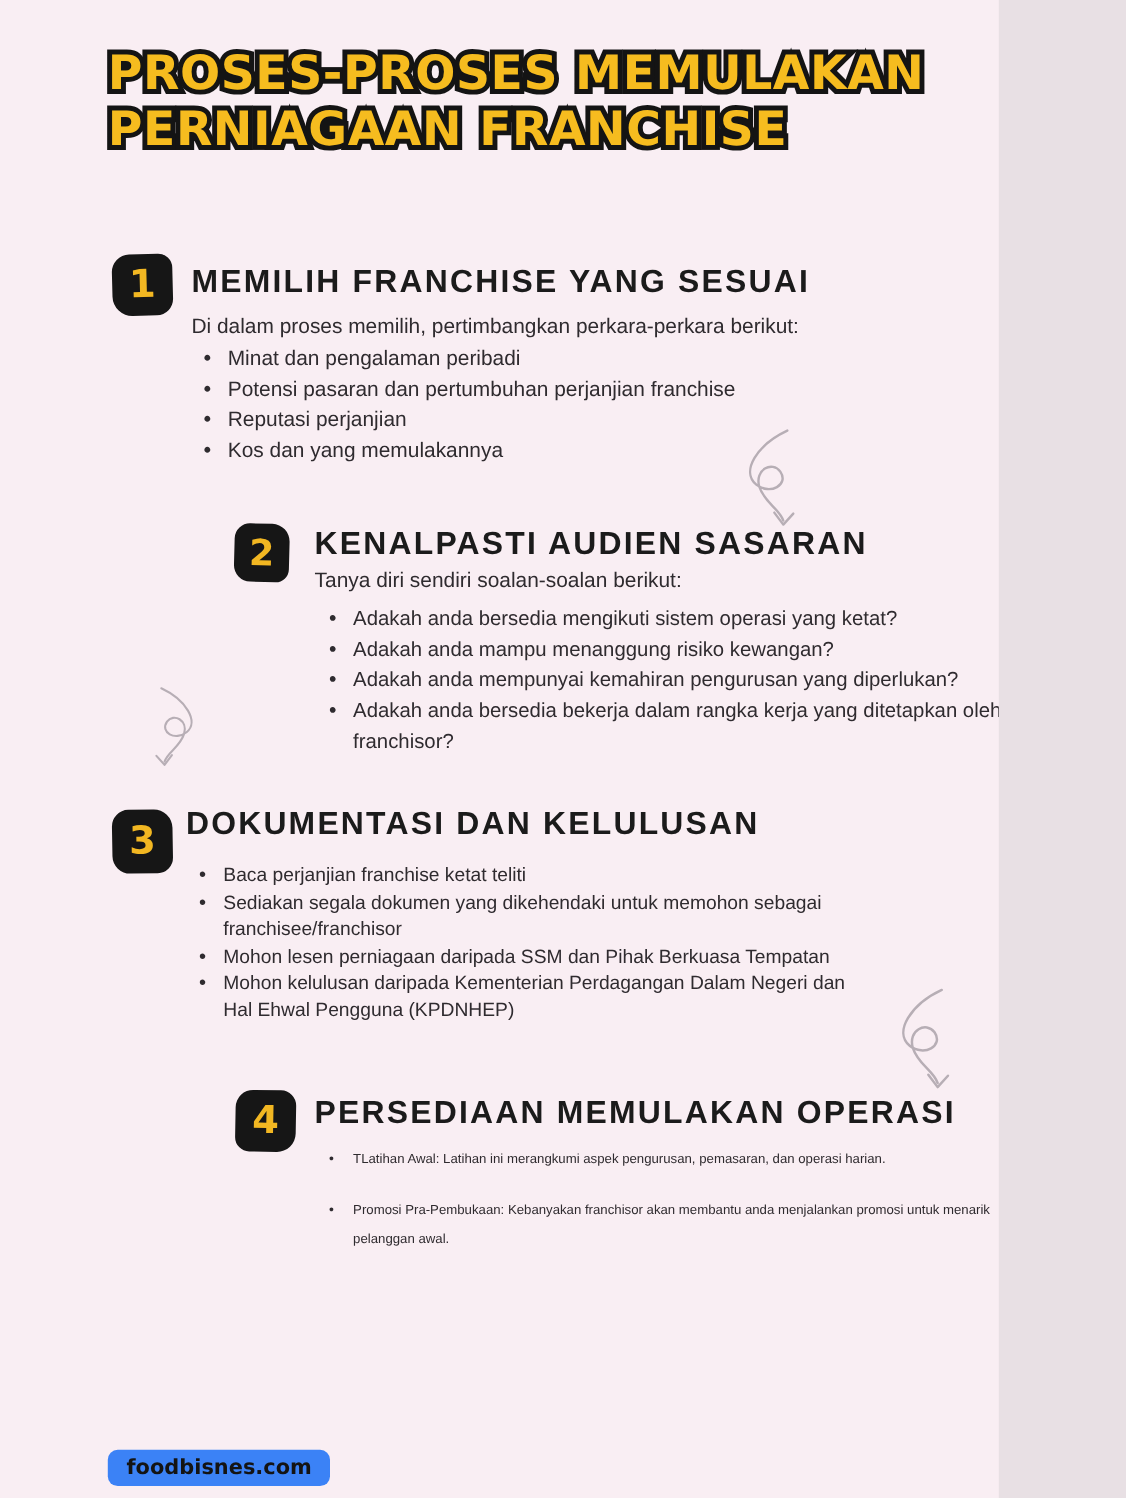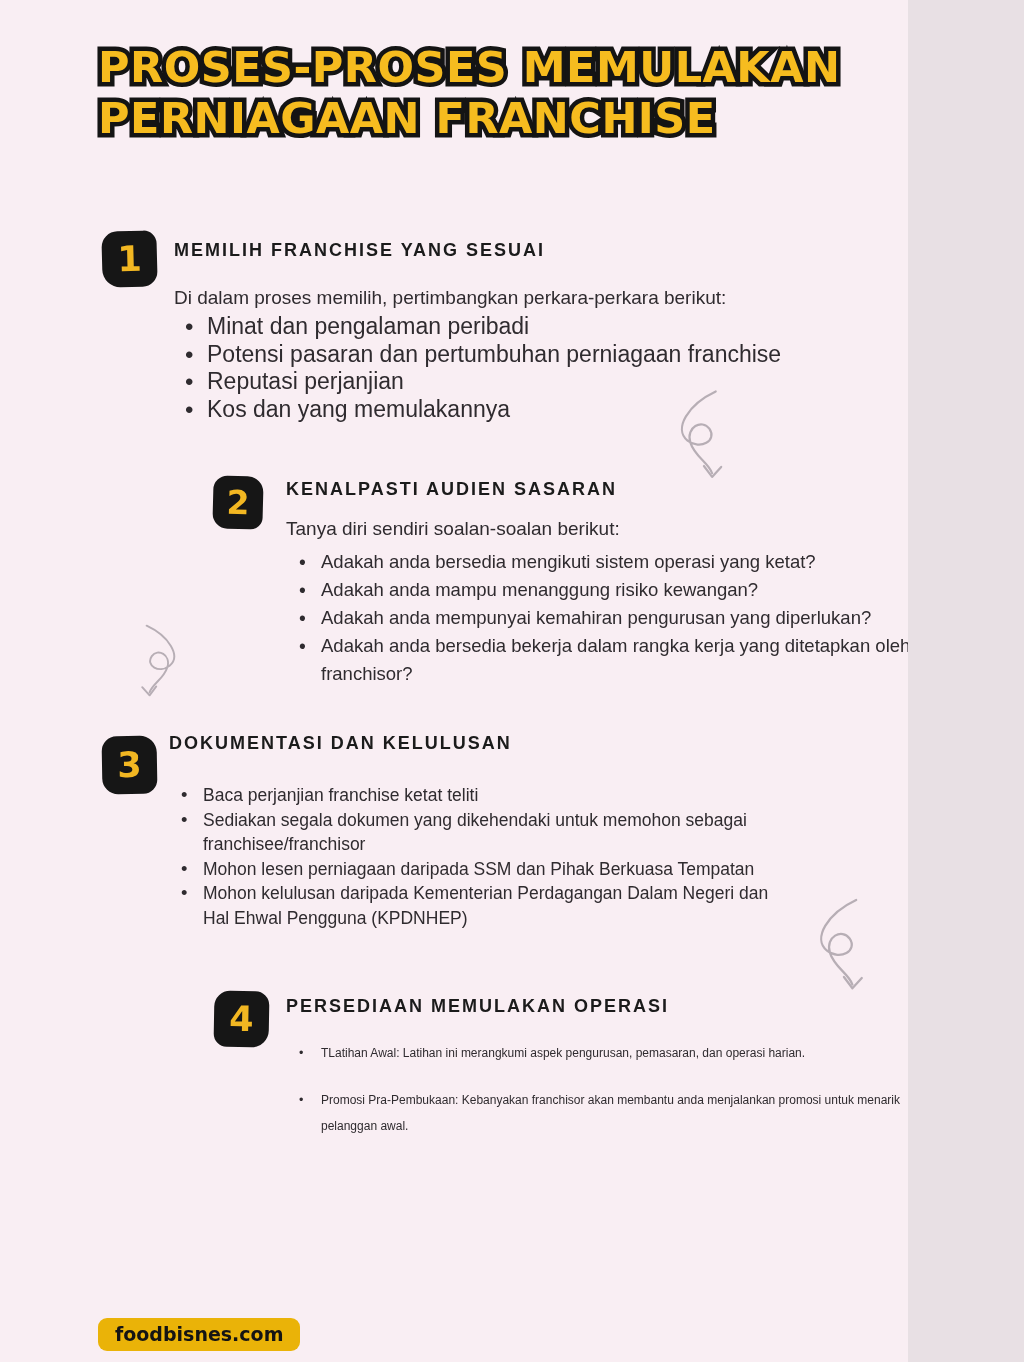--- a/index.html
+++ b/index.html
@@ -26,49 +26,49 @@
     font-family:"DejaVu Sans",sans-serif;font-weight:800;
   }
   .badge.b1{left:102px;top:231px;width:55px;height:56px;font-size:35px;border-radius:16px 13px 15px 18px;transform:rotate(-1.5deg);}
   .badge.b2{left:213px;top:476px;width:50px;height:53px;font-size:33px;border-radius:14px 16px 12px 15px;transform:rotate(1.5deg);}
   .badge.b3{left:102px;top:736px;width:55px;height:58px;font-size:35px;border-radius:15px 17px 14px 16px;transform:rotate(-1deg);}
   .badge.b4{left:214px;top:991px;width:55px;height:56px;font-size:35px;border-radius:16px 14px 17px 13px;transform:rotate(1deg);}
   
   .heading{
     position:absolute;margin:0;white-space:nowrap;
     font-family:"Liberation Sans",sans-serif;
-    font-size:18px;font-weight:800;letter-spacing:2px;color:#1b1b1b;
+    font-size:29px;font-weight:800;letter-spacing:2px;color:#1b1b1b;
   }
   .heading.hd1{left:174px;top:240px;}
   .heading.hd2{left:286px;top:479px;}
   .heading.hd3{left:169px;top:733px;}
   .heading.hd4{left:286px;top:996px;}
   
   .intro{position:absolute;margin:0;font-size:19px;color:#2f2b2f;white-space:nowrap;}
   .intro.in1{left:174px;top:287px;}
   .intro.in2{left:286px;top:518px;}
   
   .bullets{position:absolute;margin:0;padding:0;list-style:none;color:#2f2b2f;}
   .bullets li{position:relative;padding-left:25px;}
   .bullets li::before{content:"\2022";position:absolute;left:3px;top:0;font-size:1.05em;}
-  .bullets.ul1{left:182px;top:313px;width:620px;font-size:23px;line-height:27.5px;}
+  .bullets.ul1{left:182px;top:313px;width:620px;font-size:19px;line-height:27.5px;}
   .bullets.ul2{left:296px;top:548px;width:665px;font-size:18.5px;line-height:28px;}
   .bullets.ul3{left:178px;top:783px;width:620px;font-size:17.5px;line-height:24.5px;}
   .bullets.ul4{left:296px;top:1040px;width:645px;font-size:12px;line-height:26px;}
   .bullets.ul4 li{margin-bottom:21px;}
   
   .arrow{position:absolute;}
   .arrow svg{display:block;}
   .arrow.a1{left:652px;top:386px;}
   .arrow.a2{left:120px;top:614px;transform:scaleX(-1);}
   .arrow.a3{left:796px;top:893px;}
   
   .footer-pill{
     position:absolute;left:98px;top:1318px;
-    background:#eab308;color:#141414;
+    background:#3b82f6;color:#141414;
     font-family:"DejaVu Sans",sans-serif;font-weight:800;font-size:19px;
     padding:5px 17px 6px 17px;border-radius:9px;
   }
 </style>
 </head>
 <body>
 
 <div class="page">
 
   <header class="title">
@@ -82,21 +82,21 @@
     </div>
   </header>
 
   <div class="badge b1">
     <span>1</span>
   </div>
   <h2 class="heading hd1">MEMILIH FRANCHISE YANG SESUAI</h2>
   <p class="intro in1">Di dalam proses memilih, pertimbangkan perkara-perkara berikut:</p>
   <ul class="bullets ul1">
     <li>Minat dan pengalaman peribadi</li>
-    <li>Potensi pasaran dan pertumbuhan perniagaan franchise</li>
+    <li>Potensi pasaran dan pertumbuhan perjanjian franchise</li>
     <li>Reputasi perjanjian</li>
     <li>Kos dan yang memulakannya</li>
   </ul>
 
   <div class="arrow a1">
     <svg width="102" height="100" viewBox="0 0 100 110" fill="none">
       <path d="M64,6 C34,20 17,47 33,60 C47,71 66,60 57,47 C49,36 31,45 36,62 C41,78 56,84 60,96" stroke="#b7aeb5" stroke-width="2.4" stroke-linecap="round" fill="none"></path>
       <path d="M51,88 L60,100 L70,89" stroke="#b7aeb5" stroke-width="2.4" stroke-linecap="round" stroke-linejoin="round" fill="none"></path>
     </svg>
   </div>

